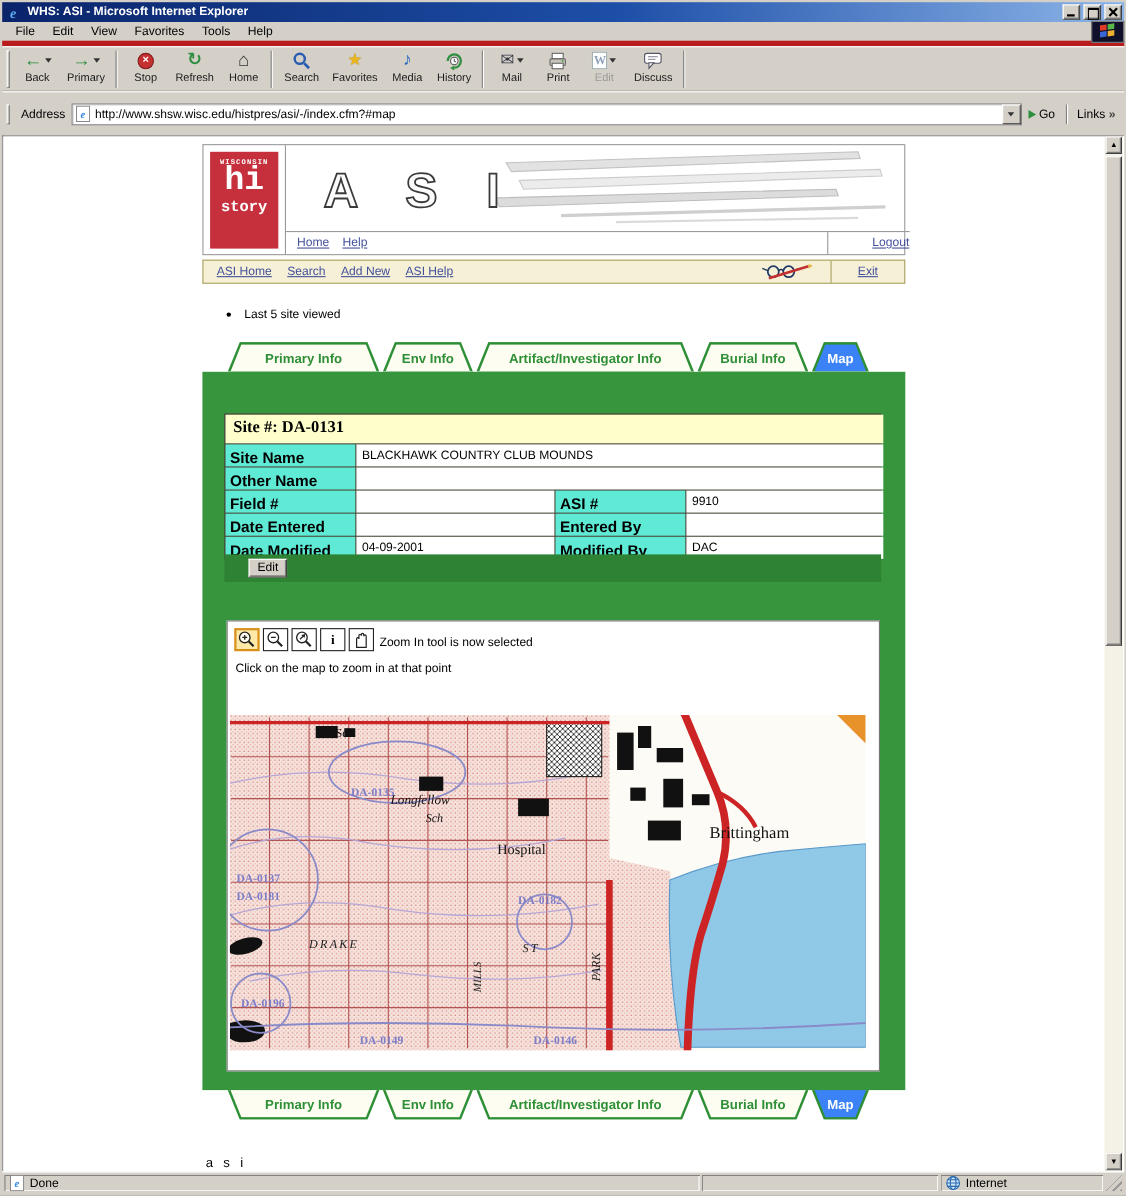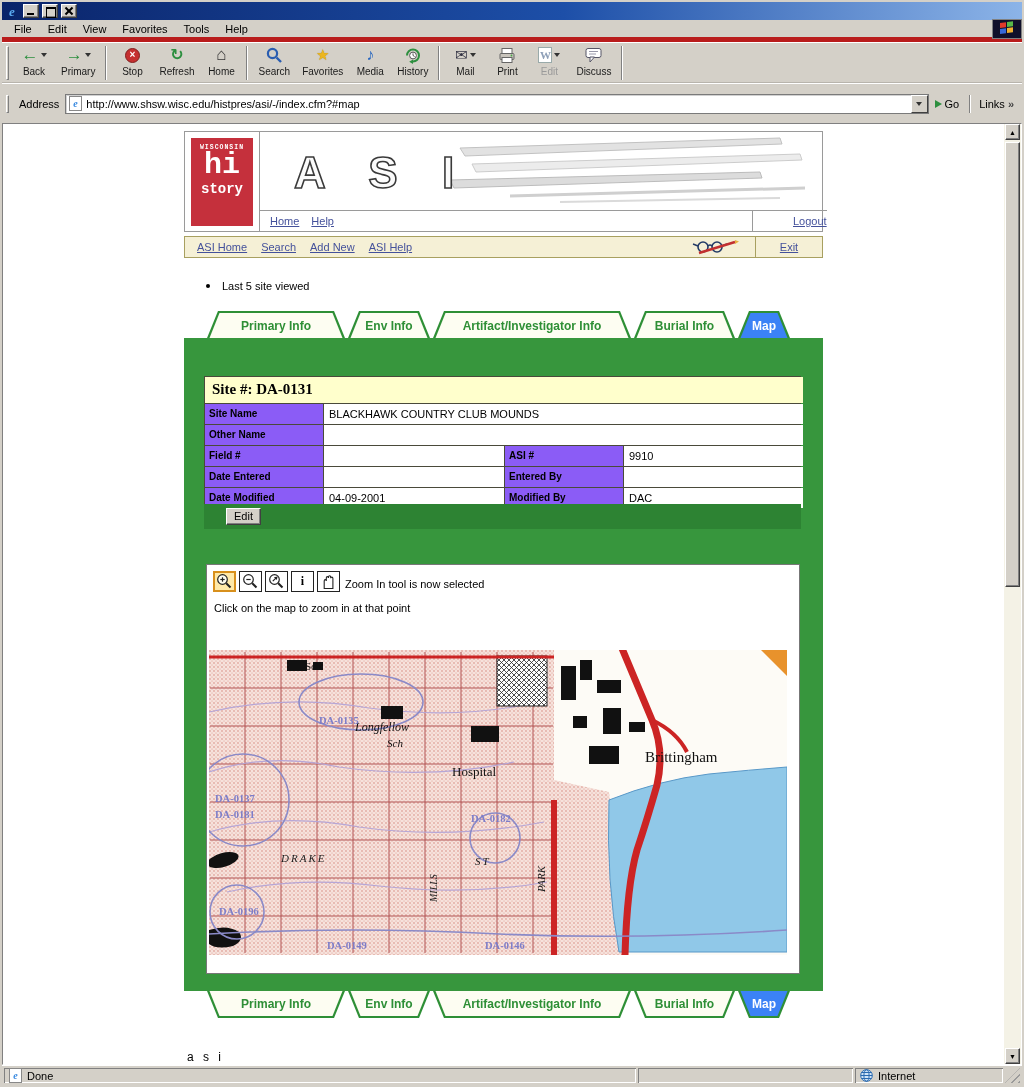--- a/index.html
+++ b/index.html
@@ -92,21 +92,21 @@
   .tab { position:relative; background:#2e8f36; clip-path:polygon(11px 0, calc(100% - 11px) 0, 100% 100%, 0 100%); }
   .tab .tab-in { position:absolute; left:0; right:0; top:2px; bottom:0; background:#fdfdf2; clip-path:polygon(12.5px 0, calc(100% - 12.5px) 0, calc(100% - 2.5px) 100%, 2.5px 100%); display:flex; align-items:center; justify-content:center; font-size:12px; font-weight:bold; color:#2e8f36; white-space:nowrap; }
   .tab.flip { clip-path:polygon(0 0, 100% 0, calc(100% - 11px) 100%, 11px 100%); }
   .tab.flip .tab-in { top:0; bottom:2px; clip-path:polygon(2.5px 0, calc(100% - 2.5px) 0, calc(100% - 12.5px) 100%, 12.5px 100%); }
   .tab.active .tab-in { background:#3b82f6; color:#fff; }
 
   
   .gpanel { position:absolute; left:181px; top:214px; width:639px; height:653px; background:#37963d; }
   .sitetable { position:absolute; left:20px; top:38px; width:597px; display:grid; grid-template-columns:118px 180px 118px 179px; grid-template-rows:26px repeat(5,20px); gap:1px; background:#4a4a3a; border:1px solid #4a4a3a; }
   .th { grid-column:1/5; background:#ffffcc; font:700 15px "Liberation Serif",serif; padding:4px 0 0 7px; }
-  .lc { background:#8b5cf6; font-size:10px; font-weight:bold; padding:4px 0 0 4px; }
+  .lc { background:#5eead4; font-size:14px; font-weight:bold; padding:4px 0 0 4px; }
   .vc { background:#fff; font-size:11px; padding:4px 0 0 5px; }
   .span3 { grid-column:2/5; }
   .editstrip { position:absolute; left:20px; top:166px; width:597px; height:25px; background:#2d8333; display:flex; align-items:center; padding-left:22px; }
   .btn3d { font-size:11px; padding:1px 7px 2px; background:#d4d0c8; border:1px solid; border-color:#fff #404040 #404040 #fff; box-shadow:inset -1px -1px 0 #808080; color:#000; }
 
   
   .mappanel { position:absolute; left:22px; top:226px; width:594px; height:410px; background:#fff; border:1px solid #777; }
   .mtools { position:absolute; left:6px; top:6px; display:flex; gap:3px; }
   .mtool { width:23px; height:21px; background:#fff; border:1px solid #222; display:grid; place-items:center; }
   .mtool.selected { border:2px solid #d8901c; background:#ffe9a8; }
@@ -129,20 +129,21 @@
 </style>
 </head>
 <body>
 
 <div class="win">
 
   <div class="titlebar">
     <svg width="16" height="15">
         <text x="8" y="12" text-anchor="middle" font-size="13" font-style="italic" font-weight="bold" fill="#5aaaf0" font-family="Liberation Serif,serif">e</text>
       </svg>
+    <span class="title-text">WHS: ASI - Microsoft Internet Explorer</span>
     <span class="winbtn min"></span>
     <span class="winbtn max"></span>
     <span class="winbtn close"></span>
   </div>
 
   <div class="menubar">
     <span class="menuitem">File</span>
     <span class="menuitem">Edit</span>
     <span class="menuitem">View</span>
     <span class="menuitem">Favorites</span>

